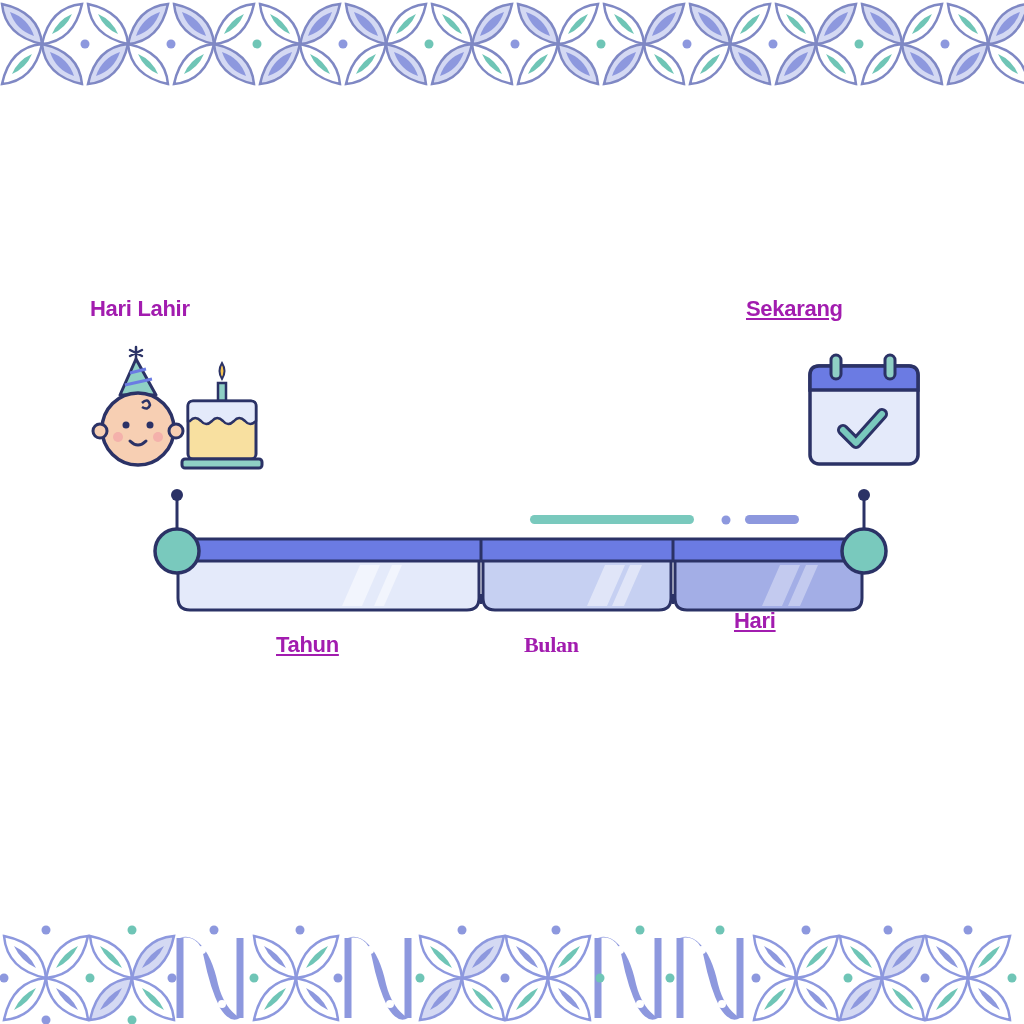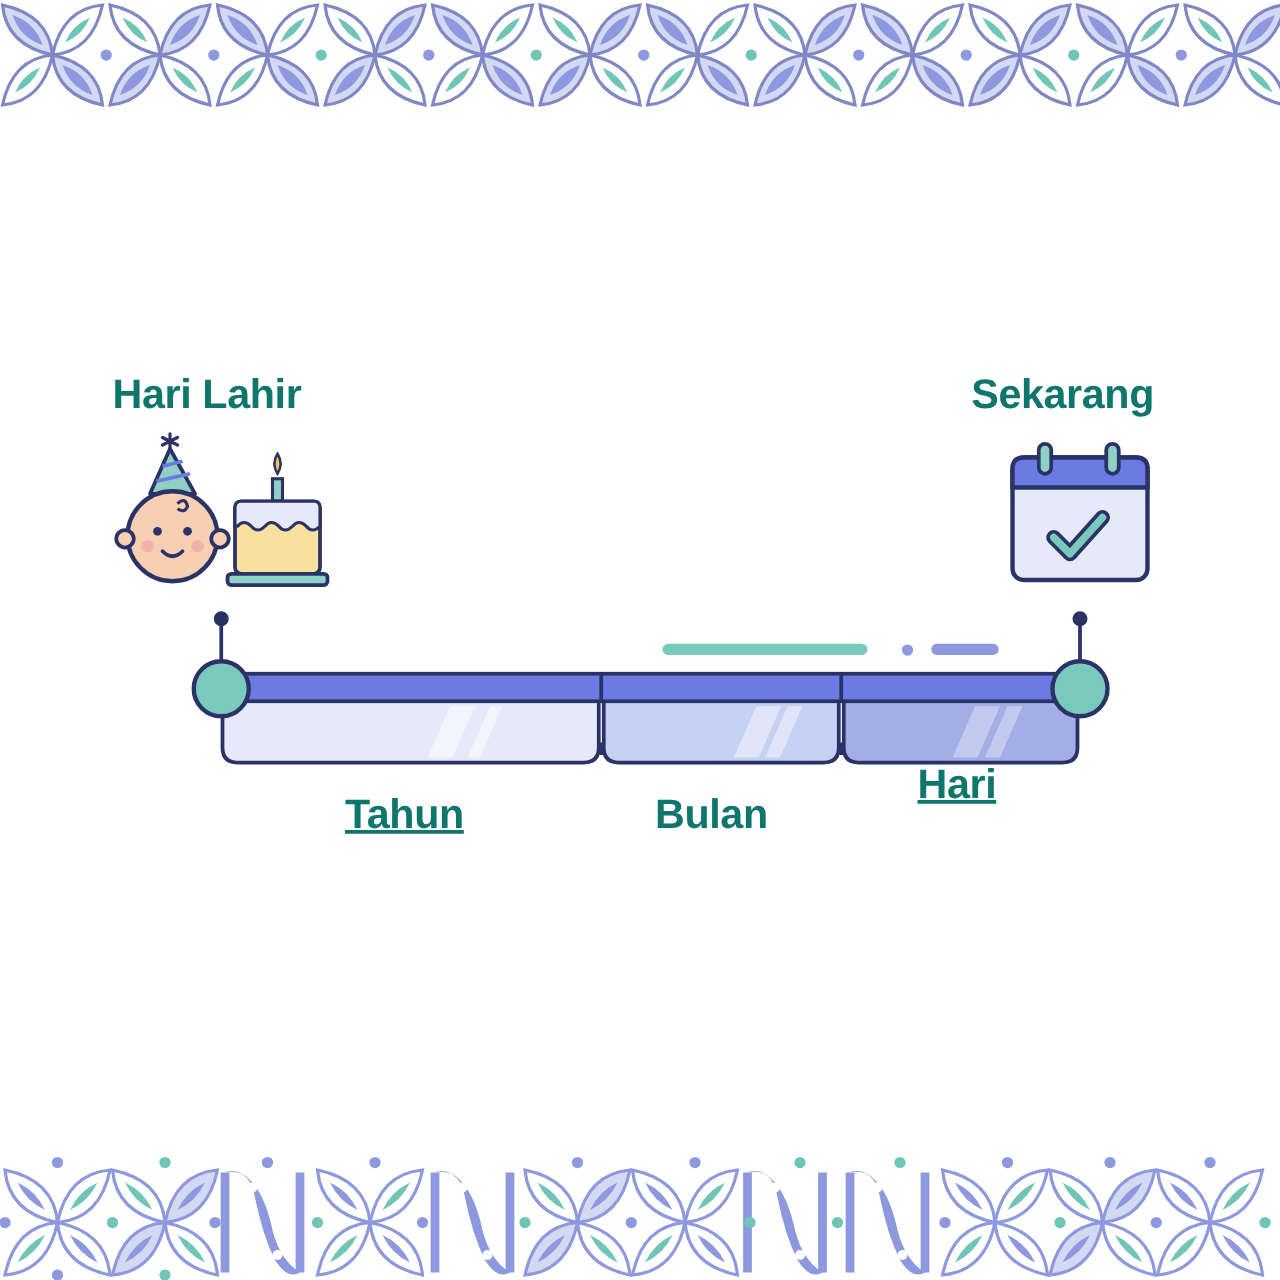--- a/index.html
+++ b/index.html
@@ -1,20 +1,20 @@
 <!DOCTYPE html>
 <html><head>
 <meta charset="utf-8">
 <style>
   html, body { margin:0; padding:0; background:#ffffff; }
   body { width:1024px; height:1024px; position:relative; overflow:hidden; font-family:"Liberation Sans", sans-serif; }
   .border { position:absolute; left:0; width:1024px; }
   .border-top { top:0; height:92px; }
   .border-bottom { top:916px; height:108px; }
-  .label { position:absolute; color:#0f766e; font-weight:bold; font-size:33px; letter-spacing:-0.3px; white-space:nowrap; }
+  .label { position:absolute; color:#a21caf; font-weight:bold; font-size:22px; letter-spacing:-0.3px; white-space:nowrap; }
   .icon { position:absolute; }
   .timeline { position:absolute; left:0; top:0; width:1024px; height:1024px; }
 </style>
 </head>
 <body>
 
 <svg class="border border-top" viewBox="0 0 1024 92" width="1024" height="92">
   <defs>
     <g id="petalA">
       <path d="M0,0 Q32,-3 40,-40 Q8,-37 0,0 Z" fill="#d4d9f3" stroke="#7f88c4" stroke-width="2.5"></path>
@@ -84,21 +84,21 @@
   <circle cx="72" cy="92" r="5" fill="#f3a9a9" opacity="0.8"></circle>
   <path d="M44,96 Q52,104 60,96" fill="none" stroke="#2b3266" stroke-width="3" stroke-linecap="round"></path>
 
   <path d="M136,34 q-5,-8 0,-16 q5,8 0,16 Z" fill="#f6c451" stroke="#2b3266" stroke-width="2"></path>
   <rect x="132" y="38" width="8" height="18" fill="#8fd0c5" stroke="#2b3266" stroke-width="2.5"></rect>
   <rect x="102" y="56" width="68" height="58" rx="5" fill="#f8e0a0" stroke="#2b3266" stroke-width="3"></rect>
   <path d="M102,61 Q102,56 107,56 L165,56 Q170,56 170,61 L170,76 q-6,6 -11,0 q-6,-6 -11,0 q-6,6 -11,0 q-6,-6 -11,0 q-6,6 -11,0 q-6,-6 -11,0 L102,76 Z" fill="#e4eafa" stroke="#2b3266" stroke-width="2.5"></path>
   <rect x="96" y="114" width="80" height="9" rx="3" fill="#8fd0c5" stroke="#2b3266" stroke-width="3"></rect>
 </svg>
 
-<div class="label" style="left:777px; top:296px;">Sekarang</div>
+<div class="label" style="left:746px; top:296px;text-decoration:underline;">Sekarang</div>
 
 <svg class="icon" style="left:806px; top:352px;" width="116" height="116" viewBox="0 0 116 116">
   <rect x="4" y="14" width="108" height="98" rx="9" fill="#e4eafa" stroke="#2b3266" stroke-width="3.5"></rect>
   <path d="M4,23 Q4,14 13,14 L103,14 Q112,14 112,23 L112,38 L4,38 Z" fill="#6b7be3" stroke="#2b3266" stroke-width="3.5"></path>
   <rect x="25" y="3" width="10" height="24" rx="5" fill="#8fd0c5" stroke="#2b3266" stroke-width="3"></rect>
   <rect x="79" y="3" width="10" height="24" rx="5" fill="#8fd0c5" stroke="#2b3266" stroke-width="3"></rect>
   <path d="M37,78 L50,91 L76,62" fill="none" stroke="#2b3266" stroke-width="12" stroke-linecap="round" stroke-linejoin="round"></path>
   <path d="M37,78 L50,91 L76,62" fill="none" stroke="#79c9bd" stroke-width="6" stroke-linecap="round" stroke-linejoin="round"></path>
 </svg>
 
@@ -134,21 +134,21 @@
   </g>
 
   <g>
     <line x1="864" y1="495" x2="864" y2="530" stroke="#2b3266" stroke-width="3"></line>
     <circle cx="864" cy="495" r="6" fill="#2b3266"></circle>
     <circle cx="864" cy="551" r="22" fill="#79c9bd" stroke="#2b3266" stroke-width="3.5"></circle>
   </g>
 </svg>
 
 <div class="label" style="left:276px; top:632px;text-decoration:underline;">Tahun</div>
-<div class="label" style="left:524px; top:632px;">Bulan</div>
+<div class="label" style="left:524px; top:632px;font-family:Liberation Serif, serif;">Bulan</div>
 <div class="label" style="left:734px; top:608px;text-decoration:underline;">Hari</div>
 
 <svg class="border border-bottom" viewBox="0 0 1024 108" width="1024" height="108">
   <defs>
     <g id="petalC">
       <path d="M0,0 Q34,-3 42,-42 Q8,-39 0,0 Z" fill="#ffffff" stroke="#8d98de" stroke-width="2.5"></path>
       <path d="M10,-10 Q25,-17 32,-32 Q17,-25 10,-10 Z" fill="#8d98de"></path>
     </g>
     <g id="petalD">
       <path d="M0,0 Q34,-3 42,-42 Q8,-39 0,0 Z" fill="#ffffff" stroke="#8d98de" stroke-width="2.5"></path>

